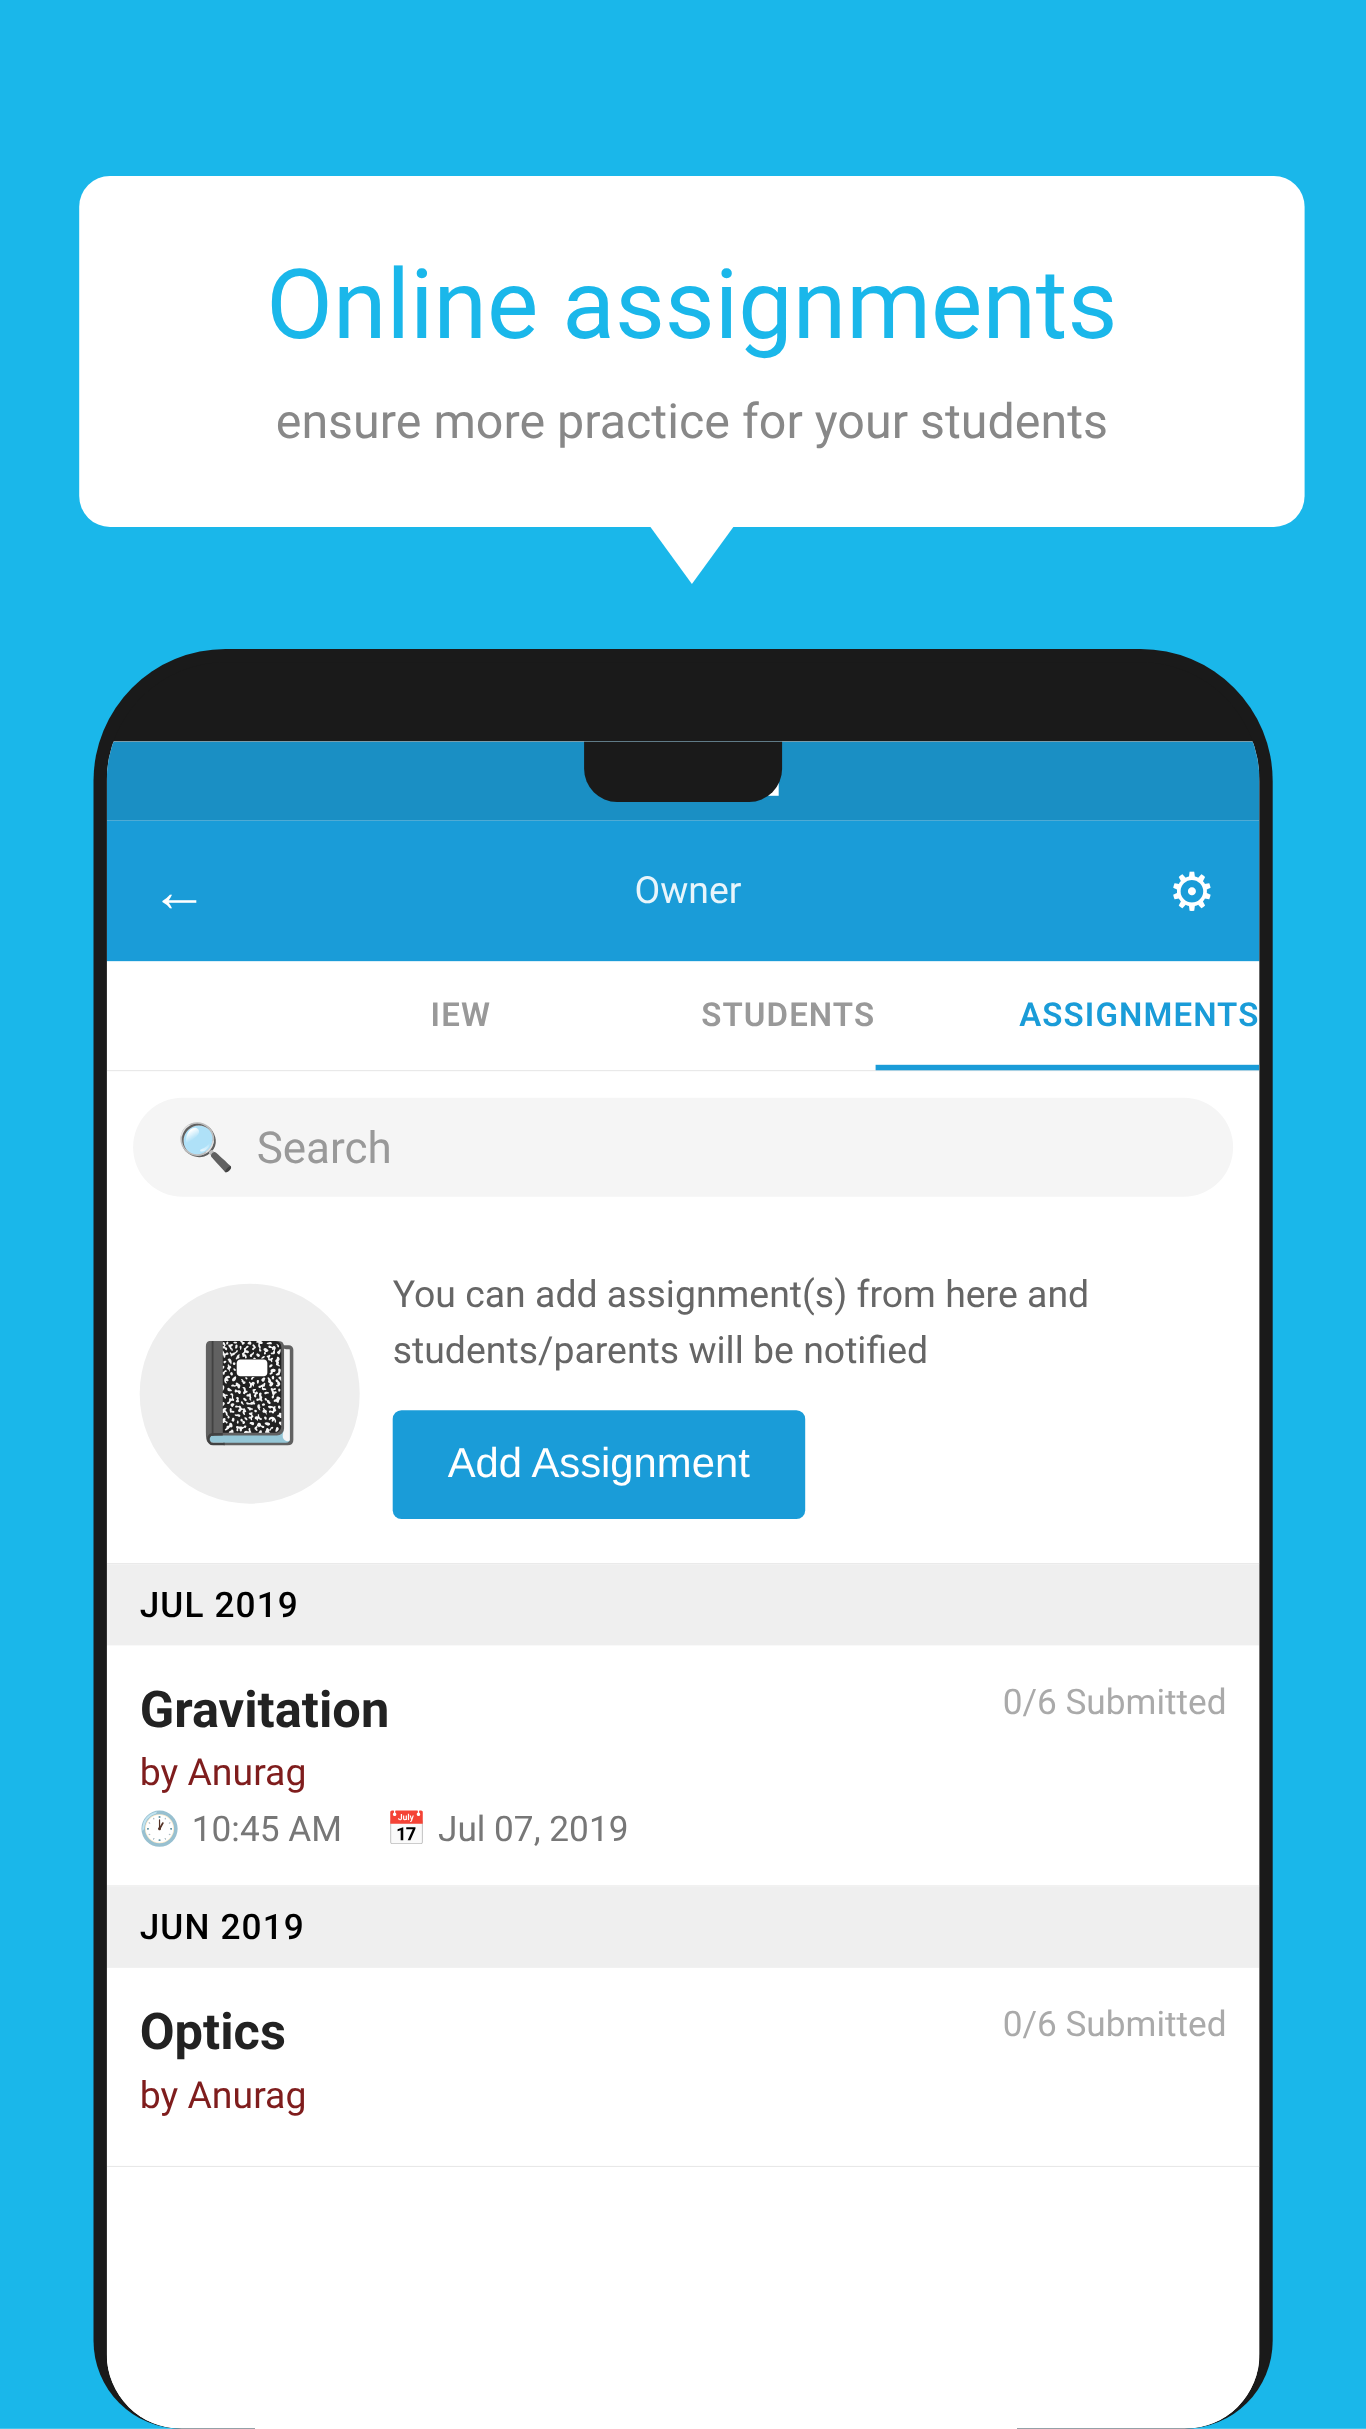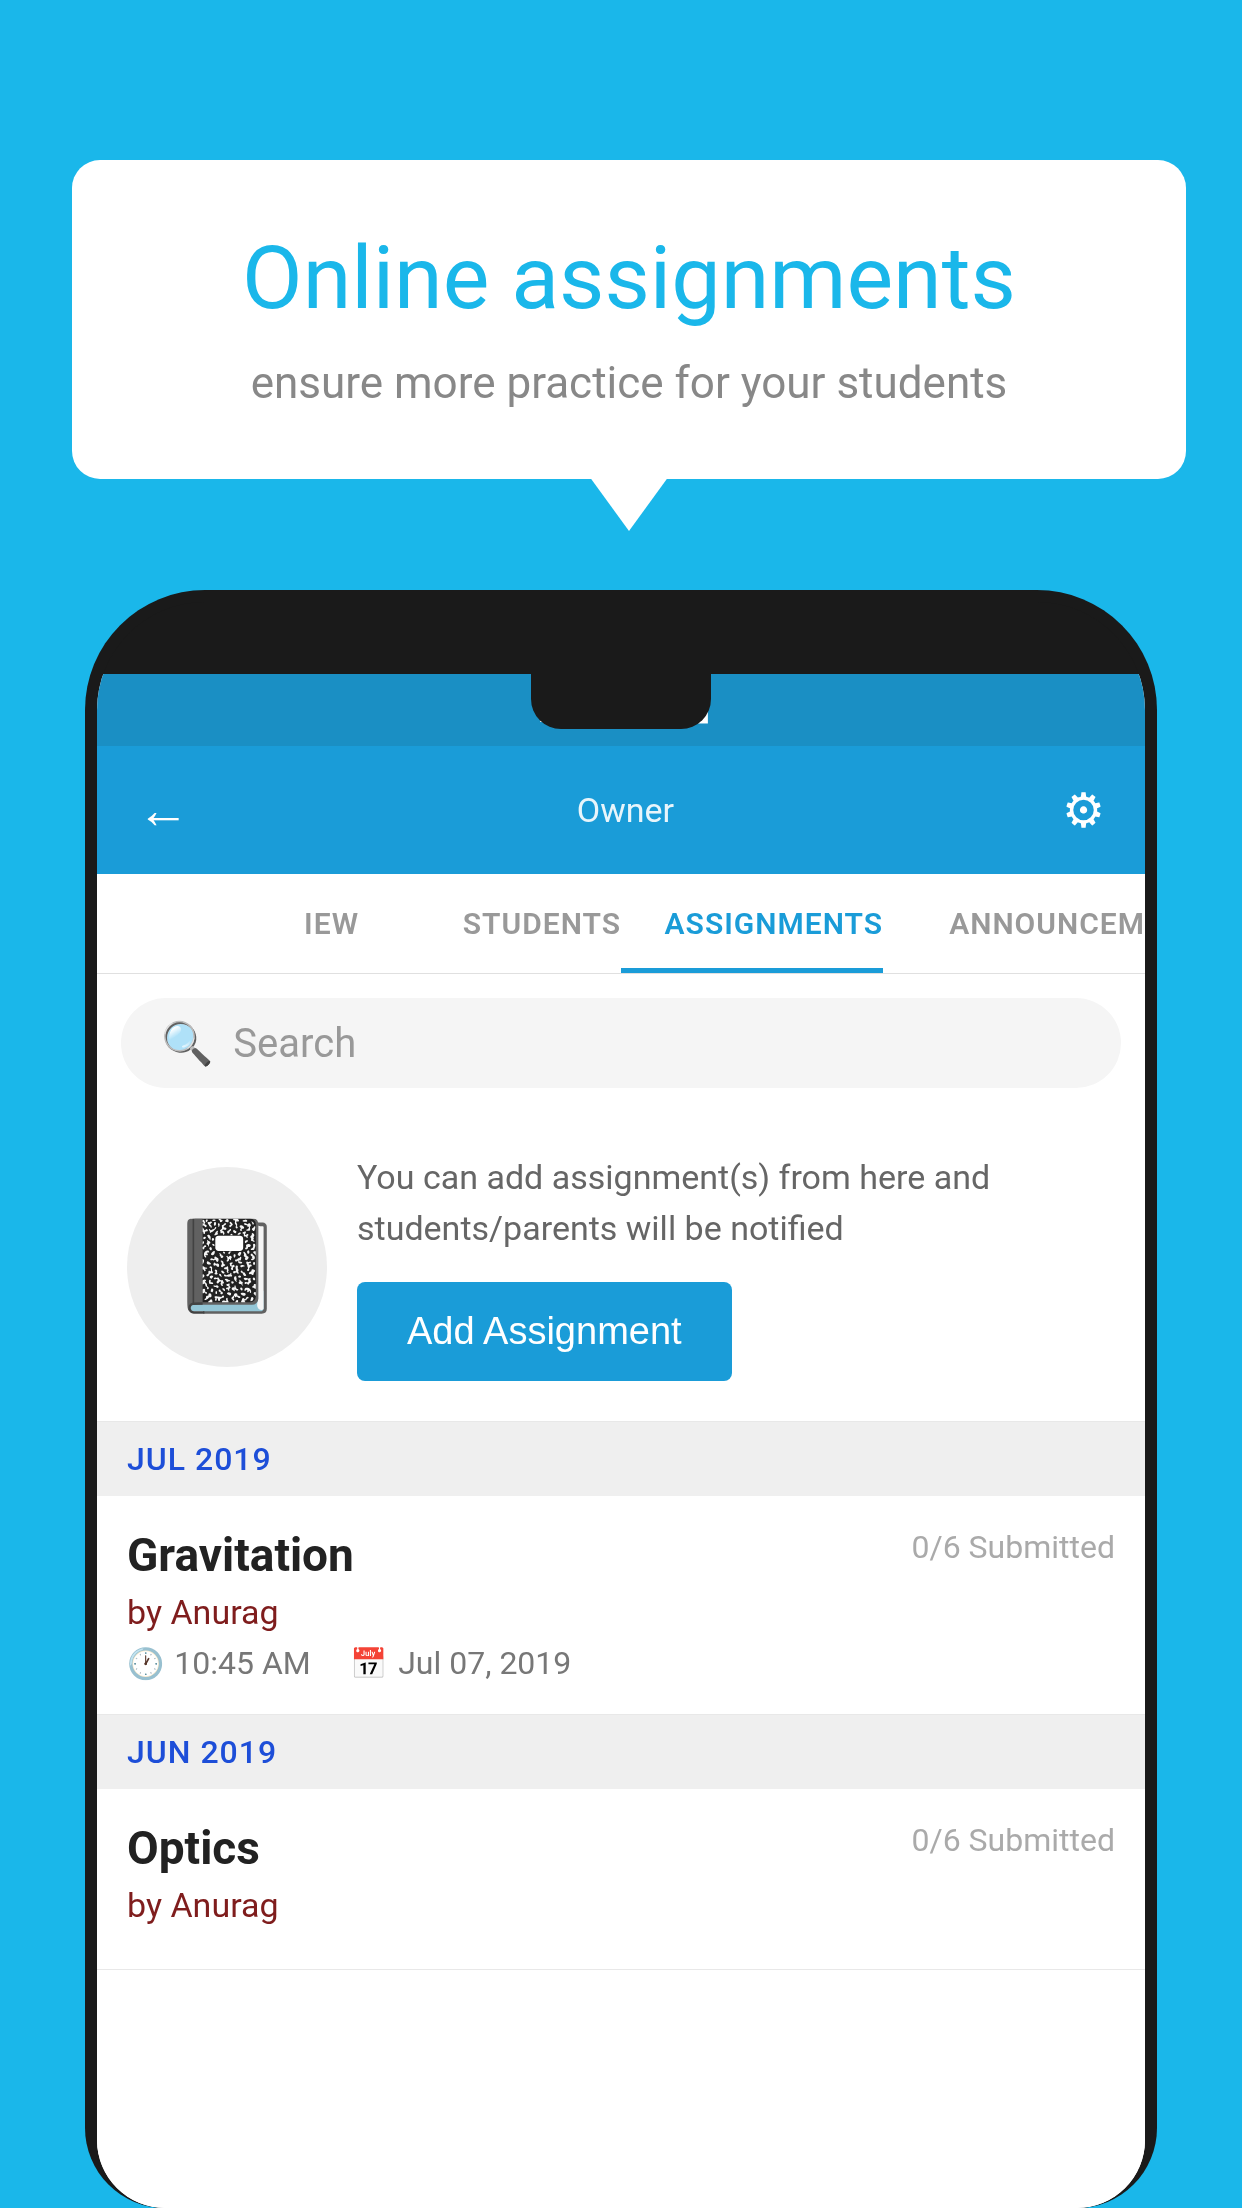--- a/index.html
+++ b/index.html
@@ -274,21 +274,21 @@
       font-size: 38px;
       font-weight: 500;
       cursor: pointer;
     }
 
     
     .section-header {
       background: #efefef;
       padding: 18px 30px;
       font-size: 32px;
-      color: #1d4ed8;
+      color: #000000;
       font-weight: 500;
       letter-spacing: 1px;
     }
 
     
     .assignment-item {
       padding: 32px 30px;
       background: white;
       border-bottom: 1px solid #e8e8e8;
     }
@@ -382,23 +382,20 @@
 
       <div class="tab-bar">
         <div class="tab-item">
           <span>IEW</span>
         </div>
         <div class="tab-item">
           <span>STUDENTS</span>
         </div>
         <div class="tab-item active">
           <span>ASSIGNMENTS</span>
-        </div>
-        <div class="tab-item">
-          <span>ANNOUNCEM</span>
         </div>
       </div>
 
       <div class="screen-content">
 
         <div class="search-container">
           <div class="search-bar">
             <span class="search-icon-char">🔍</span>
             <span class="search-placeholder">Search</span>
           </div>

